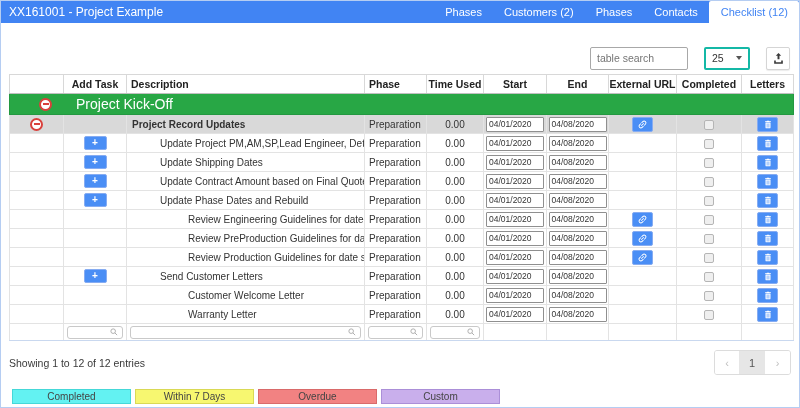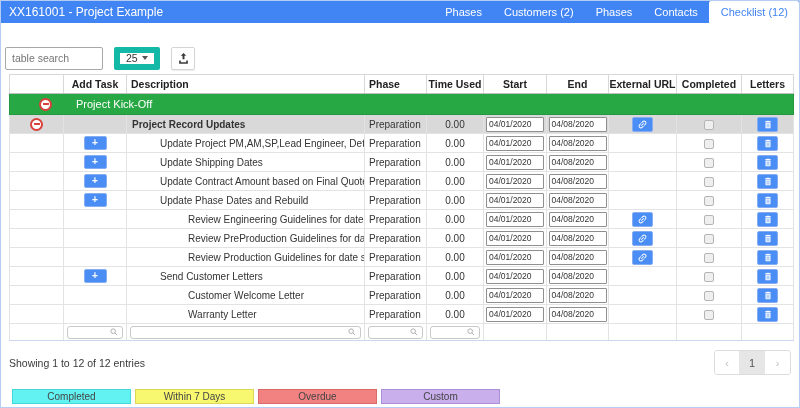--- a/index.html
+++ b/index.html
@@ -8,24 +8,24 @@
   .page { width:800px; height:408px; border:1px solid #b5cdf2; background:#fff; overflow:hidden; }
 
   
   .topbar { height:22px; background:#4184f3; display:flex; align-items:center; justify-content:space-between; }
   .title { color:#fff; font-size:12px; padding-left:8px; white-space:nowrap; }
   .tabs { display:flex; height:22px; align-items:stretch; }
   .tab { color:#fff; font-size:11px; padding:0 11px; display:flex; align-items:center; cursor:pointer; white-space:nowrap; }
   .tab.active { background:#fff; color:#4184f3; border-radius:2px 2px 0 0;padding-left:12px; }
 
   
-  .controls { display:flex; align-items:center; gap:11px; margin:23px 4px 4px; height:24px; }
+  .controls { display:flex; justify-content:flex-end; align-items:center; gap:16px; margin:23px 9px 4px; height:24px; }
   .search-input { width:98px; height:23px; border:1px solid #a8a8a8; border-radius:2px; font-size:10.5px;
     padding:0 6px; color:#333; outline:none; font-family:"Liberation Sans",sans-serif; }
-  .page-select { width:46px; height:23px; border:6px solid #14b8a6; border-radius:2px; background:#fff;
+  .page-select { width:46px; height:23px; border:2px solid #14b8a6; border-radius:2px; background:#fff;
     display:flex; align-items:center; justify-content:space-between; padding:0 6px; font-size:10.5px; color:#333; cursor:pointer; }
   .caret { width:0; height:0; border-left:3.5px solid transparent; border-right:3.5px solid transparent; border-top:4px solid #555; }
   .export-btn { width:24px; height:23px; border:1px solid #d5d5d5; border-radius:2px; background:#fff;
     display:flex; align-items:center; justify-content:center; cursor:pointer; box-shadow:0 1px 1px rgba(0,0,0,.08); }
 
   
   .checklist-table { border-collapse:collapse; table-layout:fixed; width:784px; margin:0 8px;
     font-size:10px; color:#333; border:1px solid #cfcfcf; }
   .checklist-table th { font-size:10.5px; font-weight:bold; color:#222; height:19px;
     border:1px solid #d8d8d8; border-bottom:1px solid #c0c0c0; text-align:center; background:#fff; white-space:nowrap; overflow:hidden; }
@@ -34,21 +34,21 @@
   .c-center { text-align:center; }
   .c-phase { padding-left:4px; }
   .c-desc span { display:inline-block; }
   .c-desc.bold { font-weight:bold; }
 
   .task-row.shaded td { background:#d9d9d9; }
 
   
   .group-row td { background:#28a745; border-color:#239840; height:21px; padding:0; }
   .group-wrap { display:flex; align-items:center; padding-left:29px; }
-  .group-label { color:#fff; font-size:11px; margin-left:24px; }
+  .group-label { color:#fff; font-size:14px; margin-left:24px; }
 
   
   .minus-icon { width:13px; height:13px; border-radius:50%; background:#fff; border:2px solid #d9413c;
     display:inline-flex; align-items:center; justify-content:center; vertical-align:middle; cursor:pointer; }
   .minus-icon::after { content:""; width:6px; height:2px; background:#d9413c; }
 
   .add-btn { display:inline-flex; align-items:center; justify-content:center; width:23px; height:14px;
     background:#4a8ef5; color:#fff; font-size:10px; font-weight:bold; border-radius:2px;
     border:1px solid #86acf2; cursor:pointer; line-height:1; }
 

